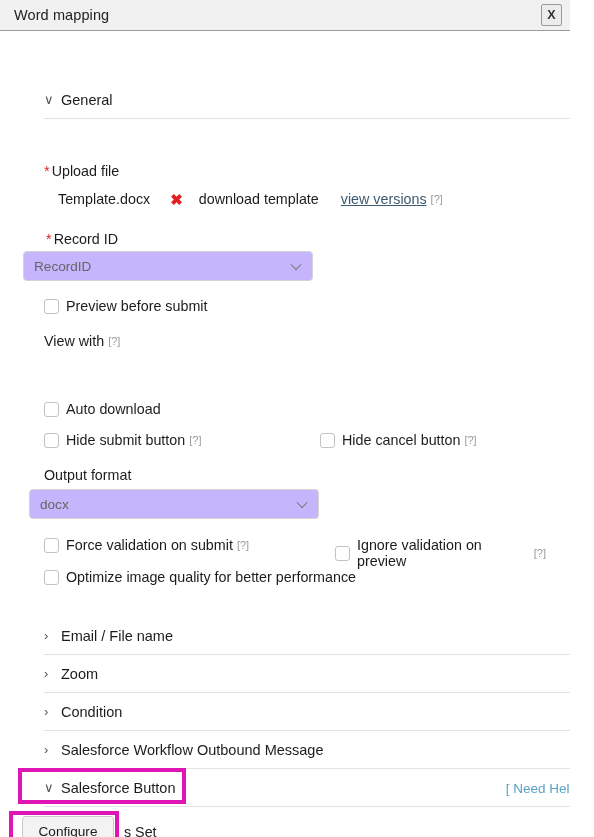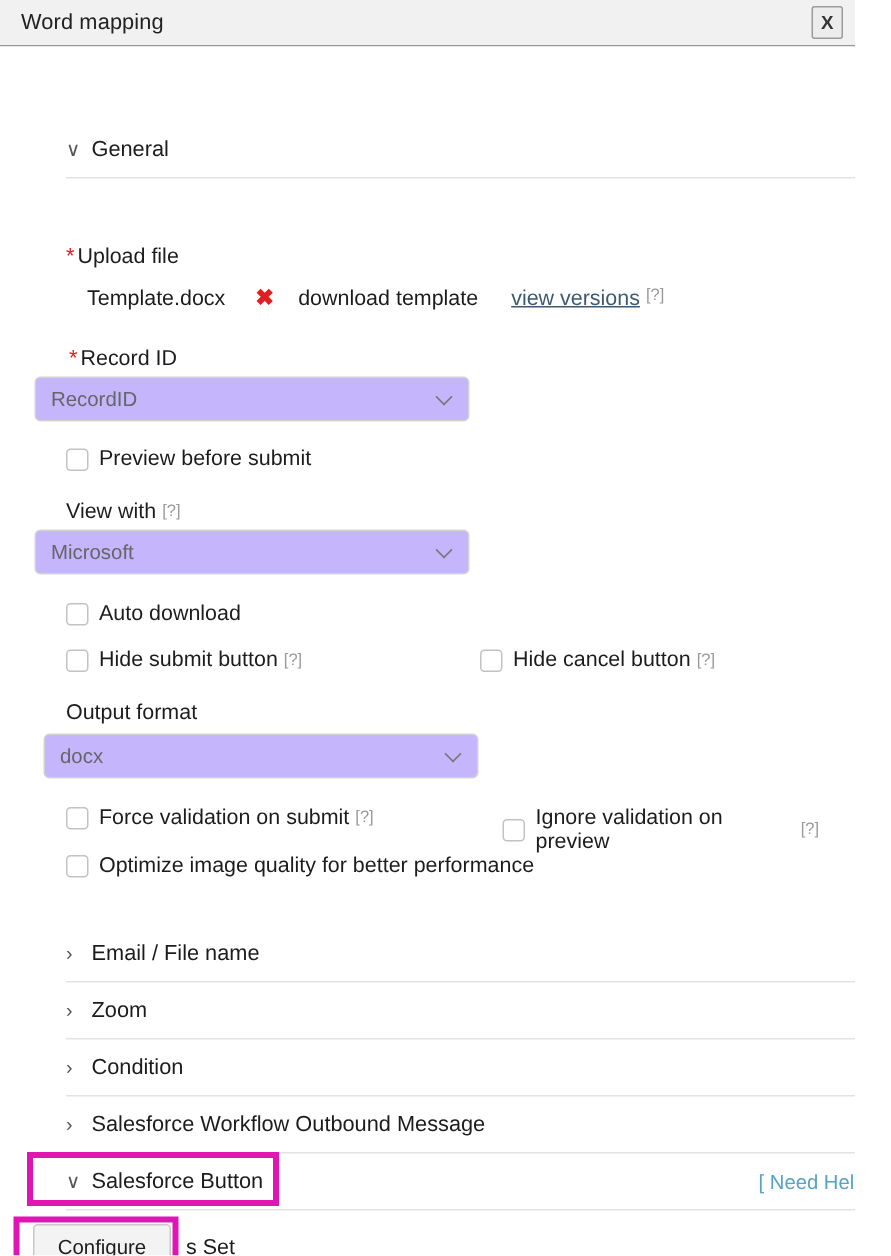--- a/index.html
+++ b/index.html
@@ -154,21 +154,21 @@
     content: "";
     position: absolute;
     left: 0; top: 0;
     width: 7px; height: 7px;
     border: solid #777777;
     border-width: 0 1.4px 1.4px 0;
     transform: rotate(45deg);
   }
 
   
-  .filerow { display: flex; }
+  .filerow { display: flex; align-items: center; }
   .fname { font-size: 14.3px; color: #1c1c1c; }
   .xmark {
     color: #e02020;
     font-size: 15px;
     font-weight: bold;
     margin: 0 16px 0 20px;
     cursor: pointer;
     line-height: 1;
   }
   .plain-link { font-size: 14.3px; color: #1c1c1c; cursor: pointer; }
@@ -251,24 +251,20 @@
     </div>
 
     <div class="field abs cbrow" style="left:22px;top:267px;">
       <span class="cbox"></span>
       <span class="cblabel">Preview before submit</span>
     </div>
 
     <div class="field abs" style="left:22px;top:301px;text-align:right;">
       <span class="label">View with</span><span class="hint">[?]</span>
     </div>
-    <div class="sel abs" style="left:23px;top:322px;">
-      <span class="selval">Microsoft</span>
-      <span class="arrow"></span>
-    </div>
 
     <div class="field abs cbrow" style="left:22px;top:370px;">
       <span class="cbox"></span>
       <span class="cblabel">Auto download</span>
     </div>
 
     <div class="field abs cbrow" style="left:22px;top:401px;">
       <span class="cbox"></span>
       <span class="cblabel">Hide submit button</span>
       <span class="hint">[?]</span>

